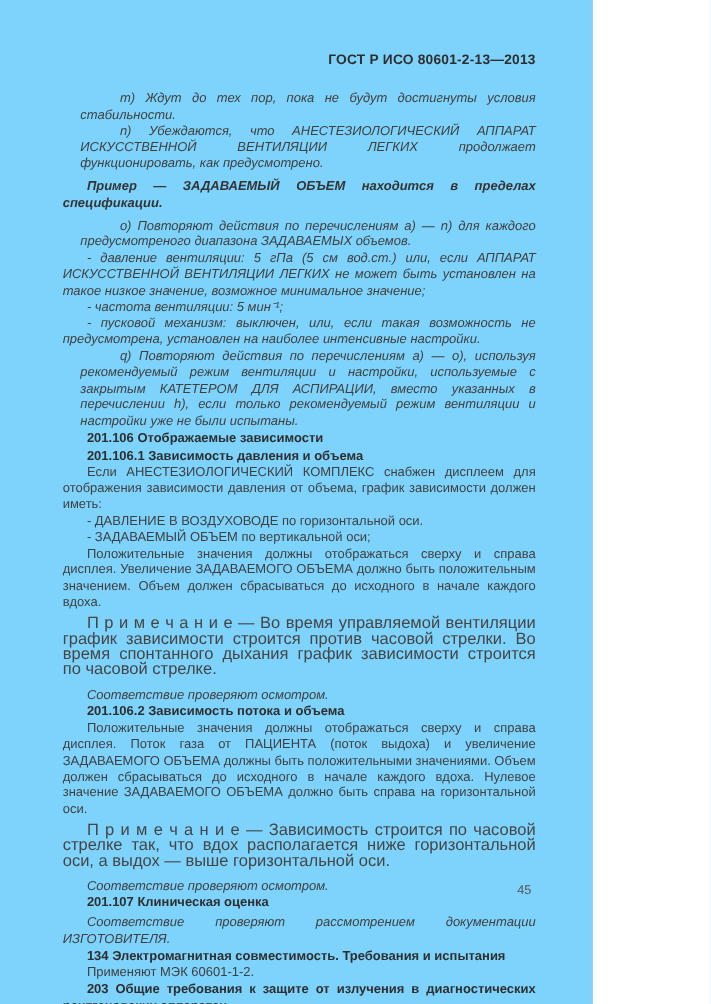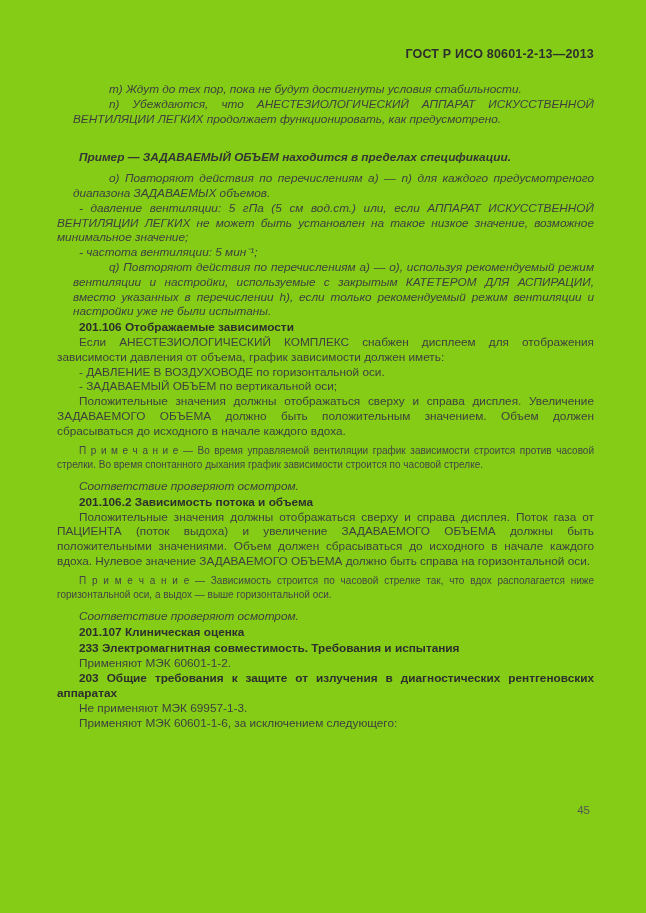--- a/index.html
+++ b/index.html
@@ -2,23 +2,23 @@
 <html lang="ru"><head>
 <meta charset="utf-8">
 <style>
   html, body {
     margin: 0;
     padding: 0;
     background: #ffffff;
   }
   .page {
     position: relative;
-    width: 646px;
+    width: 539px;
     height: 913px;
-    background: #84cc16;
+    background: #7dd3fc;
     overflow: hidden;
     font-family: "Liberation Sans", sans-serif;
     color: #3f3f3f;
     box-sizing: border-box;
   }
   .content {
     margin: 0 52px 0 57px;
     padding-top: 47px;
   }
   .doc-header {
@@ -46,30 +46,30 @@
   }
   .proc-dash {
     font-style: italic;
     text-indent: 22px;
   }
   .example {
     font-style: italic;
     font-weight: bold;
     color: #343434;
     text-indent: 22px;
-    margin: 24px 0 6px 0;
+    margin: 6px 0 6px 0;
   }
   .heading {
     font-weight: bold;
     color: #2e2e2e;
     text-indent: 22px;
     margin-top: 1px;
   }
   .note {
-    font-size: 10px;
+    font-size: 15px;
     line-height: 14.2px;
     text-indent: 22px;
     margin: 5px 0 7px 0;
     color: #454545;
   }
   .compliance {
     font-style: italic;
     text-indent: 22px;
     margin-top: 3px;
   }
@@ -87,38 +87,41 @@
 <div class="page">
   <div class="content">
     <div class="doc-header">ГОСТ Р ИСО 80601-2-13—2013</div>
 
     <p class="proc">m) Ждут до тех пор, пока не будут достигнуты условия стабильности.</p>
     <p class="proc">n) Убеждаются,  что  АНЕСТЕЗИОЛОГИЧЕСКИЙ АППАРАТ ИСКУССТВЕННОЙ  ВЕНТИЛЯЦИИ ЛЕГКИХ продолжает функционировать, как предусмотрено.</p>
     <p class="example">Пример — ЗАДАВАЕМЫЙ ОБЪЕМ находится в пределах спецификации.</p>
     <p class="proc">о) Повторяют  действия по перечислениям а) — n) для каждого предусмотреного диапазона ЗАДАВАЕМЫХ объемов.</p>
     <p class="proc-dash">- давление вентиляции: 5 гПа (5 см вод.ст.) или, если АППАРАТ ИСКУССТВЕННОЙ ВЕНТИЛЯЦИИ ЛЕГКИХ не может быть установлен на такое низкое значение, возможное минимальное значение;</p>
     <p class="proc-dash">- частота вентиляции: 5 мин⁻¹;</p>
+    <p class="proc-dash">- пусковой механизм: выключен, или, если такая возможность не предусмотрена, установлен на наиболее интенсивные настройки.</p>
     <p class="proc">q) Повторяют действия по перечислениям а) — о), используя рекомендуемый режим вентиляции и настройки, используемые с закрытым КАТЕТЕРОМ ДЛЯ АСПИРАЦИИ, вместо указанных в  перечислении h), если только рекомендуемый режим вентиляции и настройки  уже  не  были испытаны.</p>
 
     <p class="heading">201.106 Отображаемые зависимости</p>
+    <p class="heading">201.106.1 Зависимость давления  и объема</p>
     <p class="body-par">Если АНЕСТЕЗИОЛОГИЧЕСКИЙ КОМПЛЕКС снабжен дисплеем для отображения зависимости давления от объема, график зависимости должен иметь:</p>
     <p class="body-par">- ДАВЛЕНИЕ В ВОЗДУХОВОДЕ по горизонтальной оси.</p>
     <p class="body-par">- ЗАДАВАЕМЫЙ ОБЪЕМ по вертикальной оси;</p>
     <p class="body-par">Положительные значения должны отображаться сверху и справа дисплея. Увеличение  ЗАДАВАЕМОГО ОБЪЕМА должно быть положительным значением. Объем должен сбрасываться до исходного в начале каждого вдоха.</p>
     <p class="note">П р и м е ч а н и е — Во время управляемой вентиляции график зависимости строится против часовой стрелки. Во время спонтанного дыхания график зависимости строится по часовой стрелке.</p>
     <p class="compliance">Соответствие проверяют осмотром.</p>
 
     <p class="heading">201.106.2 Зависимость потока и объема</p>
     <p class="body-par">Положительные значения должны отображаться сверху и справа дисплея. Поток газа от ПАЦИЕНТА (поток выдоха) и увеличение  ЗАДАВАЕМОГО ОБЪЕМА должны быть положительными значениями. Объем  должен  сбрасываться  до  исходного  в  начале каждого вдоха. Нулевое значение  ЗАДАВАЕМОГО ОБЪЕМА должно быть справа на горизонтальной оси.</p>
     <p class="note">П р и м е ч а н и е — Зависимость строится по часовой стрелке так, что вдох располагается ниже горизонтальной оси, а выдох — выше горизонтальной оси.</p>
     <p class="compliance">Соответствие проверяют осмотром.</p>
 
     <p class="heading">201.107 Клиническая оценка</p>
+    <p class="compliance">Соответствие проверяют рассмотрением документации  ИЗГОТОВИТЕЛЯ.</p>
 
-    <p class="heading">233 Электромагнитная совместимость. Требования и испытания</p>
+    <p class="heading">134 Электромагнитная совместимость. Требования и испытания</p>
     <p class="body-par">Применяют МЭК 60601-1-2.</p>
 
     <p class="heading">203 Общие требования к защите от излучения в диагностических  рентгеновских аппаратах</p>
     <p class="body-par">Не применяют МЭК 69957-1-3.</p>
 
     <p class="body-par">Применяют МЭК 60601-1-6, за исключением следующего:</p>
   </div>
 
   <div class="page-number">45</div>
 </div>

